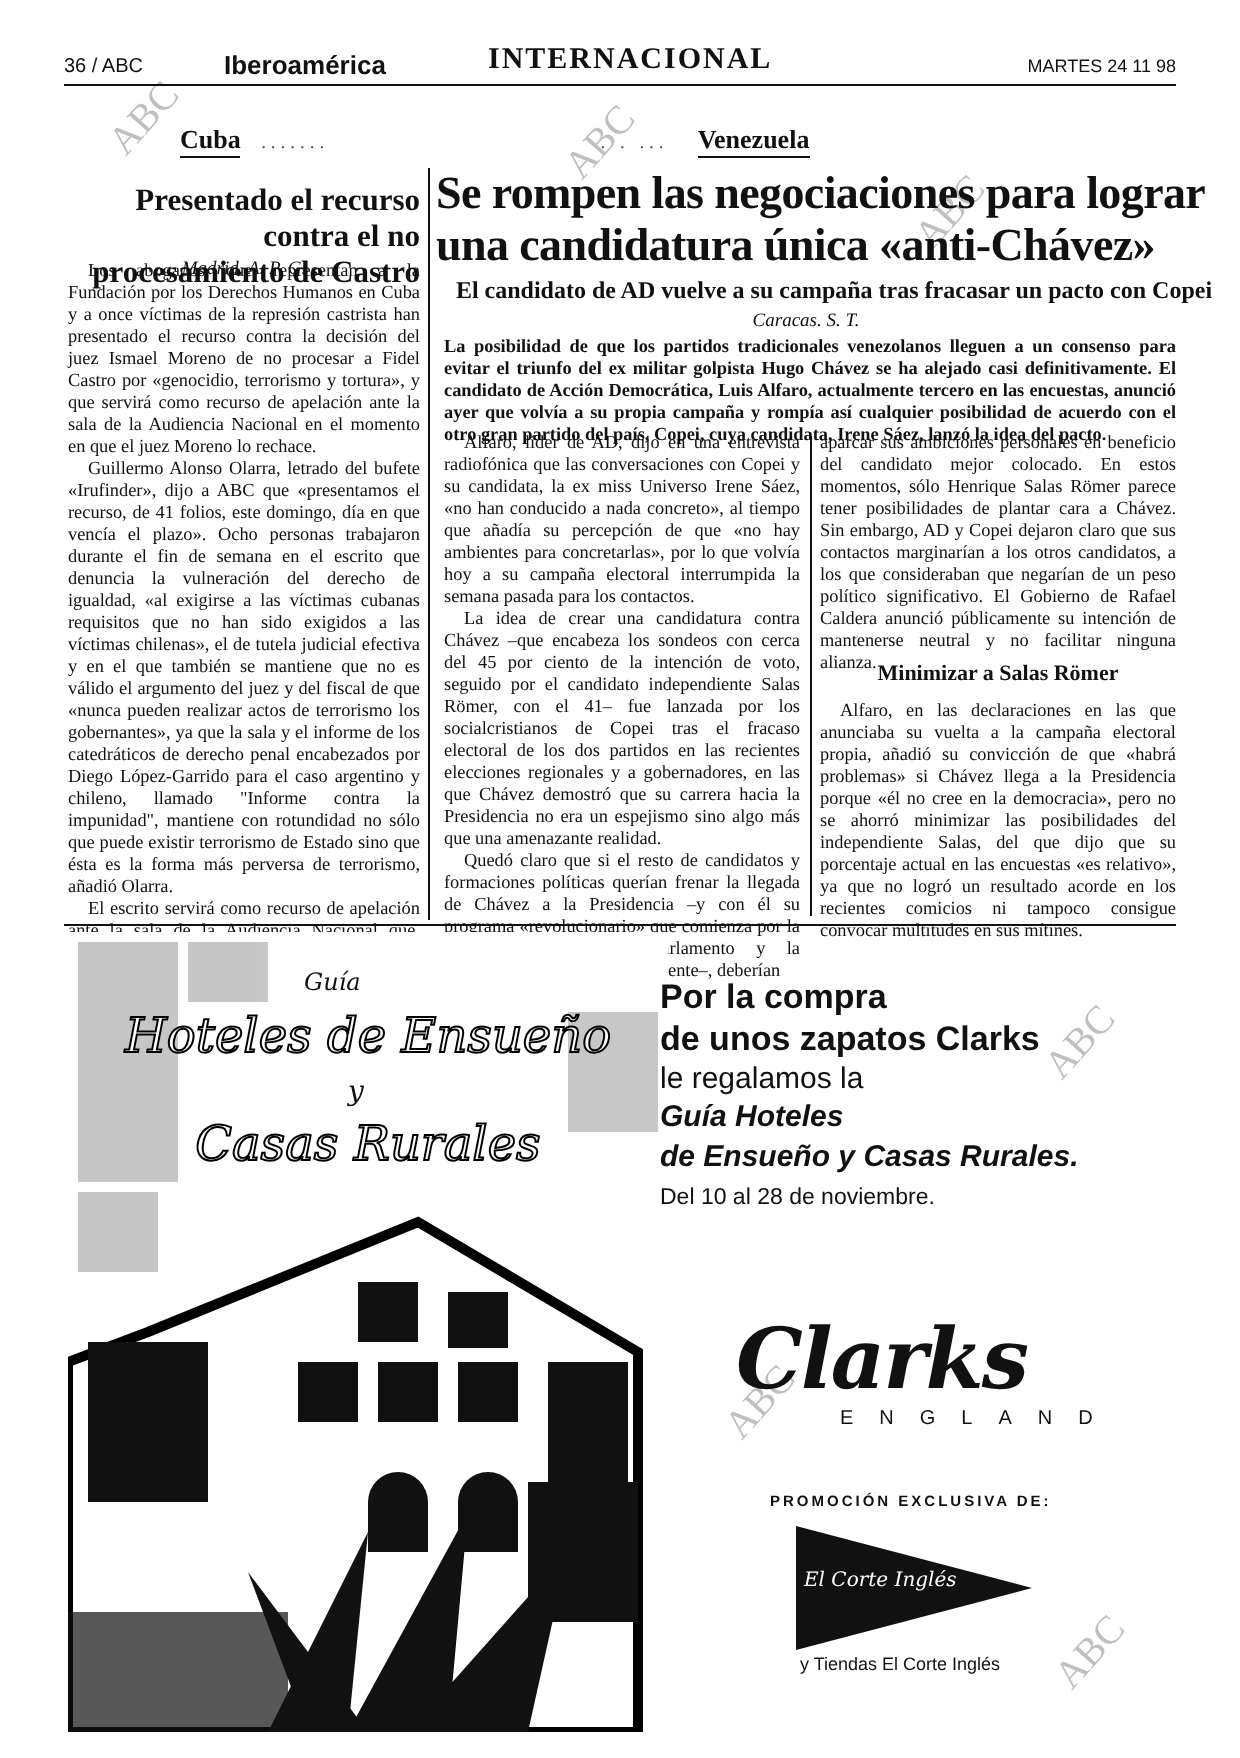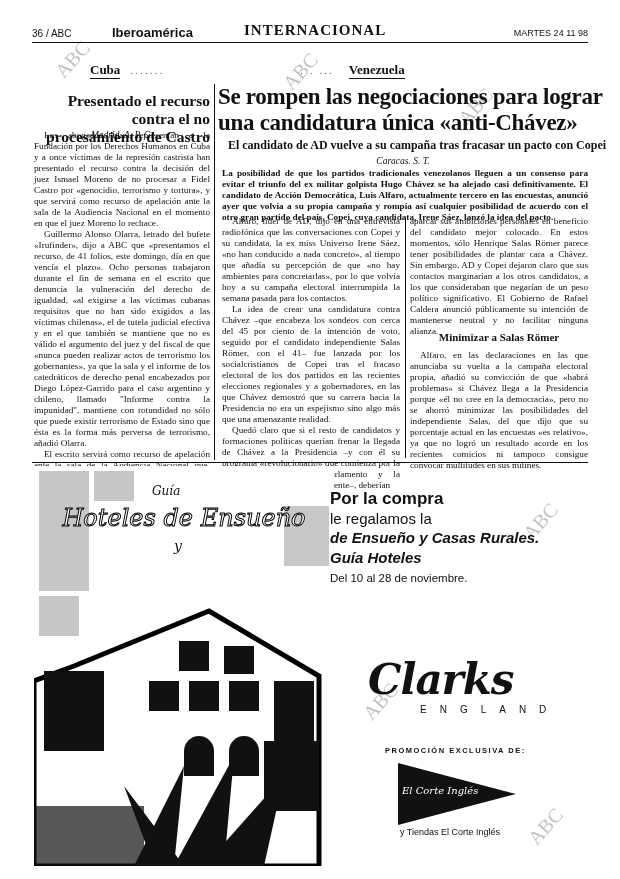--- a/index.html
+++ b/index.html
@@ -114,27 +114,29 @@
       <path d="M100 400 L150 300 L140 400 Z"></path>
         <path d="M140 400 L200 290 L190 400 Z"></path>
         <path d="M170 400 L250 310 L230 400 Z"></path>
         <path d="M120 400 L90 320 L150 400 Z"></path>
       <rect x="0" y="340" width="110" height="60" opacity="0.7"></rect>
     </g>
   </svg>
   <div class="abs" style="top:18px;left:118px;font-family:'DejaVu Serif',serif;font-style:italic;font-size:12px;">Guía</div>
   <div class="abs" style="top:38px;left:20px;width:260px;text-align:center;font-family:'DejaVu Serif',serif;font-style:italic;font-size:24px;color:#fff;-webkit-text-stroke:1px #000;">Hoteles de Ensueño</div>
   <div class="abs" style="top:72px;left:140px;font-family:'DejaVu Serif',serif;font-style:italic;font-size:14px;">y</div>
+  <div class="abs" style="top:92px;left:40px;width:220px;text-align:center;font-family:'DejaVu Serif',serif;font-style:italic;font-size:24px;color:#fff;-webkit-text-stroke:1px #000;">Casas Rurales</div>
 </div>
 
 <div class="abs ad-copy">
   <div class="l1">Por la compra</div>
+  <div class="l1">de unos zapatos Clarks</div>
   <div class="l2">le regalamos la</div>
+  <div class="l3">Guía Hoteles</div>
   <div class="l3">de Ensueño y Casas Rurales.</div>
-  <div class="l3">Guía Hoteles</div>
   <div class="l4">Del 10 al 28 de noviembre.</div>
 </div>
 <div class="abs clarks">Clarks</div>
 <div class="abs england">ENGLAND</div>
 <div class="abs promo">PROMOCIÓN EXCLUSIVA DE:</div>
 <div class="abs eci-flag">
   <svg width="120" height="62" viewBox="0 0 120 62">
     <path d="M0 0 L118 31 L0 62 Z" fill="#111"></path>
   </svg>
   <div class="abs" style="top:22px;left:4px;color:#fff;font-family:'DejaVu Serif',serif;font-style:italic;font-size:10px;white-space:nowrap;">El Corte Inglés</div>

